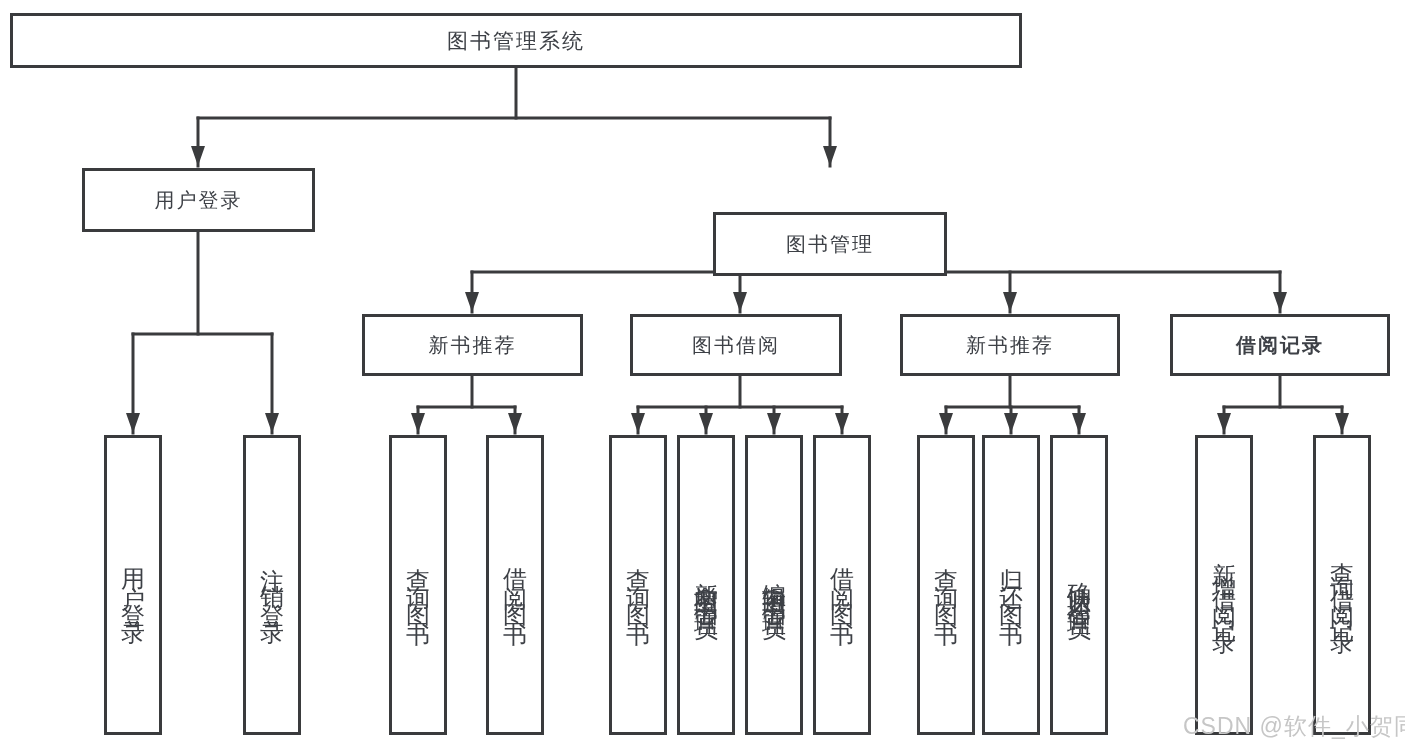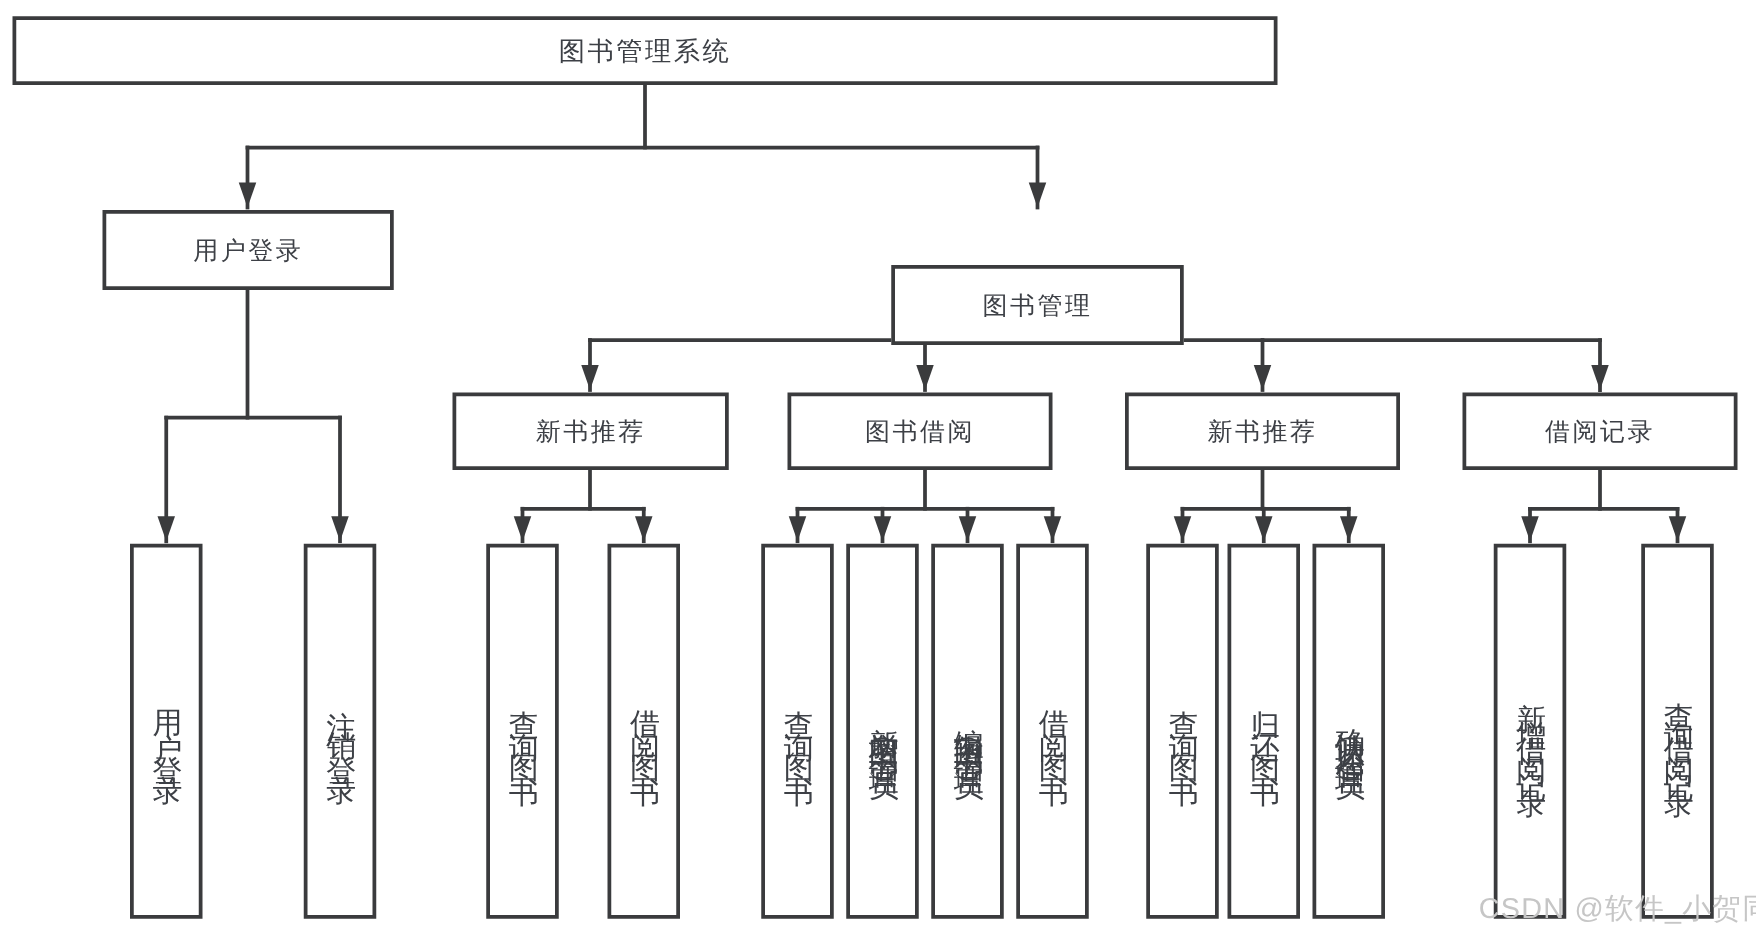--- a/index.html
+++ b/index.html
@@ -104,21 +104,21 @@
   </svg>
 
   <div class="box h root" style="left:10px;top:13px;width:1012px;height:55px;">图书管理系统</div>
 
   <div class="box h" style="left:82px;top:168px;width:233px;height:64px;">用户登录</div>
   <div class="box h" style="left:713px;top:168px;width:234px;height:64px;margin-top:44px;">图书管理</div>
 
   <div class="box h" style="left:362px;top:314px;width:221px;height:62px;">新书推荐</div>
   <div class="box h" style="left:630px;top:314px;width:212px;height:62px;">图书借阅</div>
   <div class="box h" style="left:900px;top:314px;width:220px;height:62px;">新书推荐</div>
-  <div class="box h" style="left:1170px;top:314px;width:220px;height:62px;">借阅记录</div>
+  <div class="box h" style="left:1170px;top:314px;width:220px;height:62px;font-weight:bold;">借阅记录</div>
 
   <div class="box v len4" style="left:104px;top:435px;width:58px;height:300px;">
     <span>用户登录</span>
   </div>
   <div class="box v len4" style="left:243px;top:435px;width:58px;height:300px;">
     <span>注销登录</span>
   </div>
 
   <div class="box v len4" style="left:389px;top:435px;width:58px;height:300px;">
     <span>查询图书</span>

